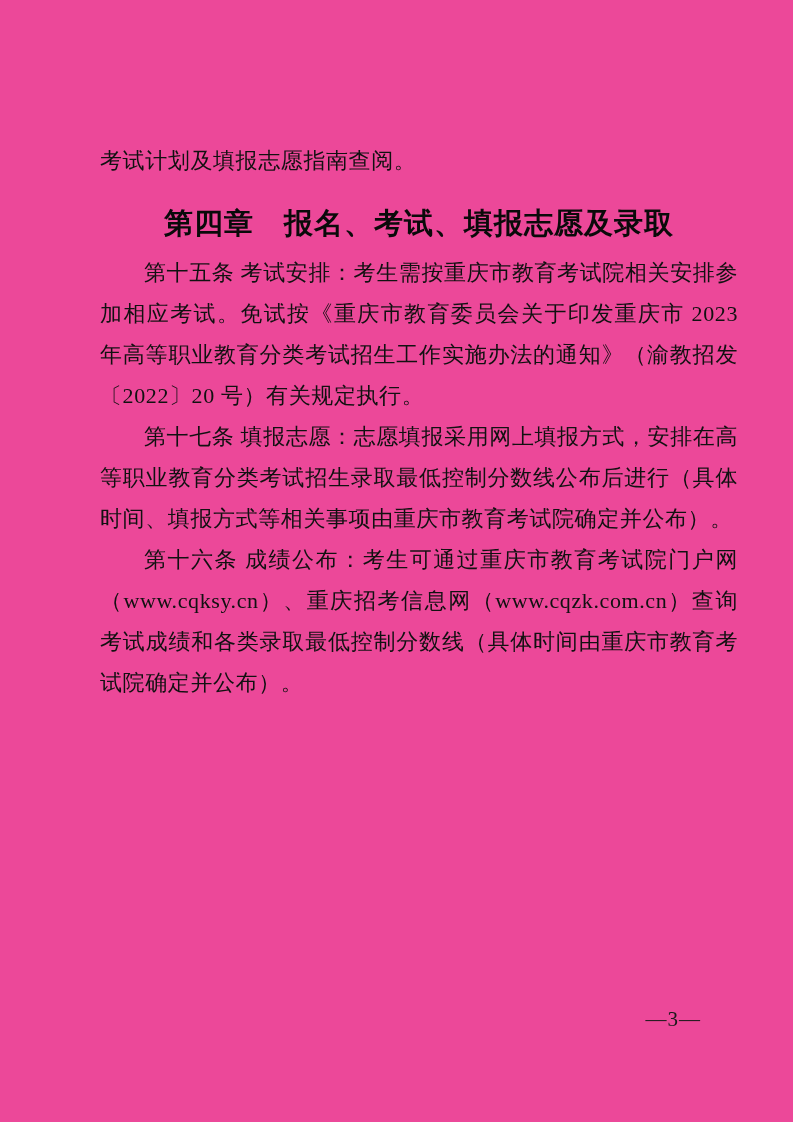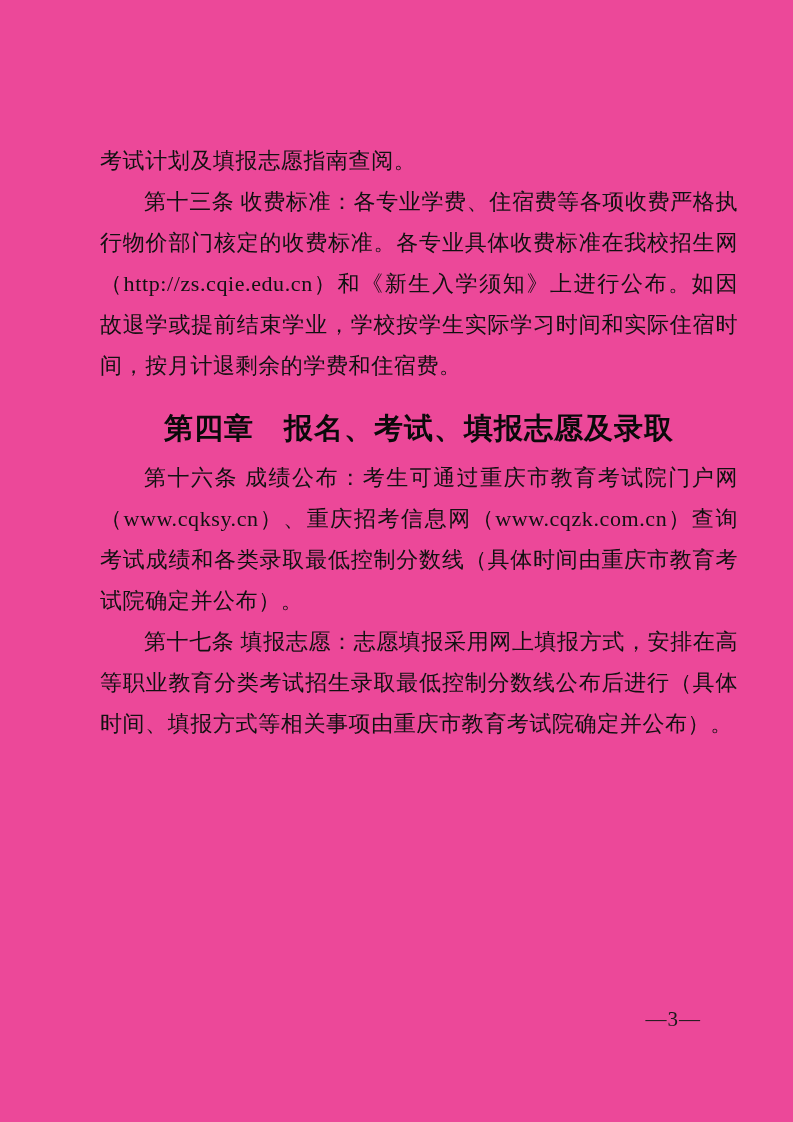--- a/index.html
+++ b/index.html
@@ -58,26 +58,26 @@
   }
 </style>
 </head>
 <body>
 
 <div class="page">
   <div class="content">
 
     <p class="para no-indent">考试计划及填报志愿指南查阅。</p>
 
-    <p class="para">第十三条 收费标准：各专业学费、住宿费等各项收费严格执行物价部门核定的收费标准。各专业具体收费标准在我校招生网（http://zs.cqie.edu.cn）和《新生入学须知》上进行公布。如因故退学或提前结束学业，学校按学生实际学习时间和实际住宿时间，按月计退剩余的学费和住宿费。</p>
 
     <h2 class="chapter-heading">第四章　报名、考试、填报志愿及录取</h2>
 
 
+    <p class="para">第十五条 考试安排：考生需按重庆市教育考试院相关安排参加相应考试。免试按《重庆市教育委员会关于印发重庆市 2023 年高等职业教育分类考试招生工作实施办法的通知》（渝教招发〔2022〕20 号）有关规定执行。</p>
+
+    <p class="para">第十七条 填报志愿：志愿填报采用网上填报方式，安排在高等职业教育分类考试招生录取最低控制分数线公布后进行（具体时间、填报方式等相关事项由重庆市教育考试院确定并公布）。</p>
 
     <p class="para">第十六条 成绩公布：考生可通过重庆市教育考试院门户网（www.cqksy.cn）、重庆招考信息网（www.cqzk.com.cn）查询考试成绩和各类录取最低控制分数线（具体时间由重庆市教育考试院确定并公布）。</p>
-
-    <p class="para">第十七条 填报志愿：志愿填报采用网上填报方式，安排在高等职业教育分类考试招生录取最低控制分数线公布后进行（具体时间、填报方式等相关事项由重庆市教育考试院确定并公布）。</p>
 
   </div>
 
   <div class="page-number">—3—</div>
 </div>
 
 </body></html>

